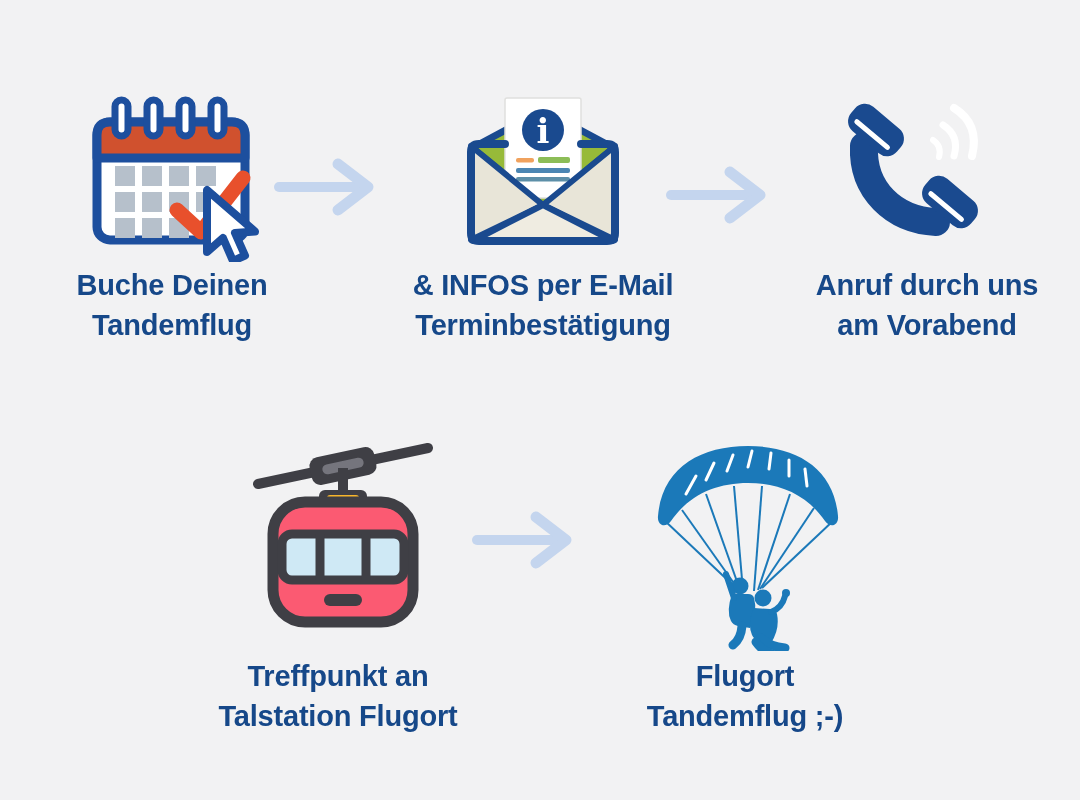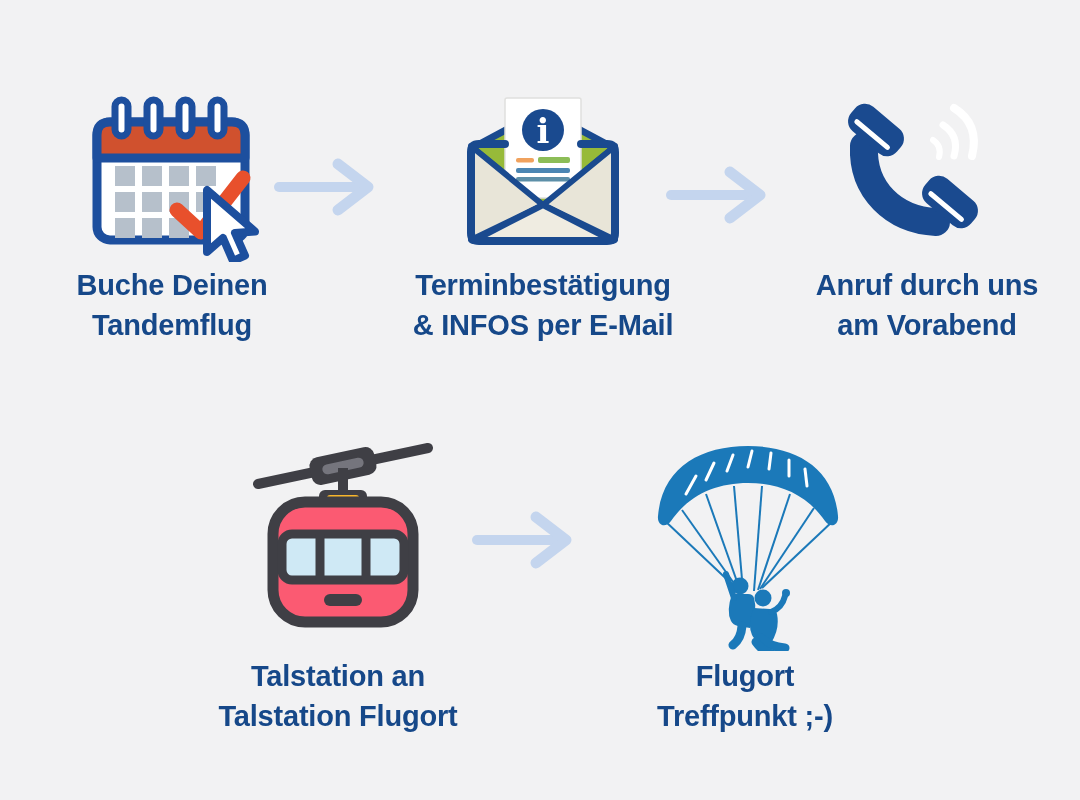--- a/index.html
+++ b/index.html
@@ -164,29 +164,29 @@
   <svg class="arrow arrow-3" width="122" height="62" viewBox="0 0 122 62">
     <line x1="7" y1="31" x2="84" y2="31" style="stroke:var(--arrow);stroke-width:10;stroke-linecap:round"></line>
     <path d="M66,8 L96,31 L66,54" style="fill:none;stroke:var(--arrow);stroke-width:11;stroke-linecap:round;stroke-linejoin:round"></path>
   </svg>
 
   <div class="label label-1">
     <div>Buche Deinen</div>
     <div>Tandemflug</div>
   </div>
   <div class="label label-2">
+    <div>&amp; INFOS per E-Mail</div>
     <div>Terminbestätigung</div>
-    <div>&amp; INFOS per E-Mail</div>
   </div>
   <div class="label label-3">
     <div>Anruf durch uns</div>
     <div>am Vorabend</div>
   </div>
   <div class="label label-4">
-    <div>Talstation an</div>
+    <div>Treffpunkt an</div>
     <div>Talstation Flugort</div>
   </div>
   <div class="label label-5">
     <div>Flugort</div>
-    <div>Treffpunkt ;-)</div>
+    <div>Tandemflug ;-)</div>
   </div>
 
 </div>
 
 </body></html>

